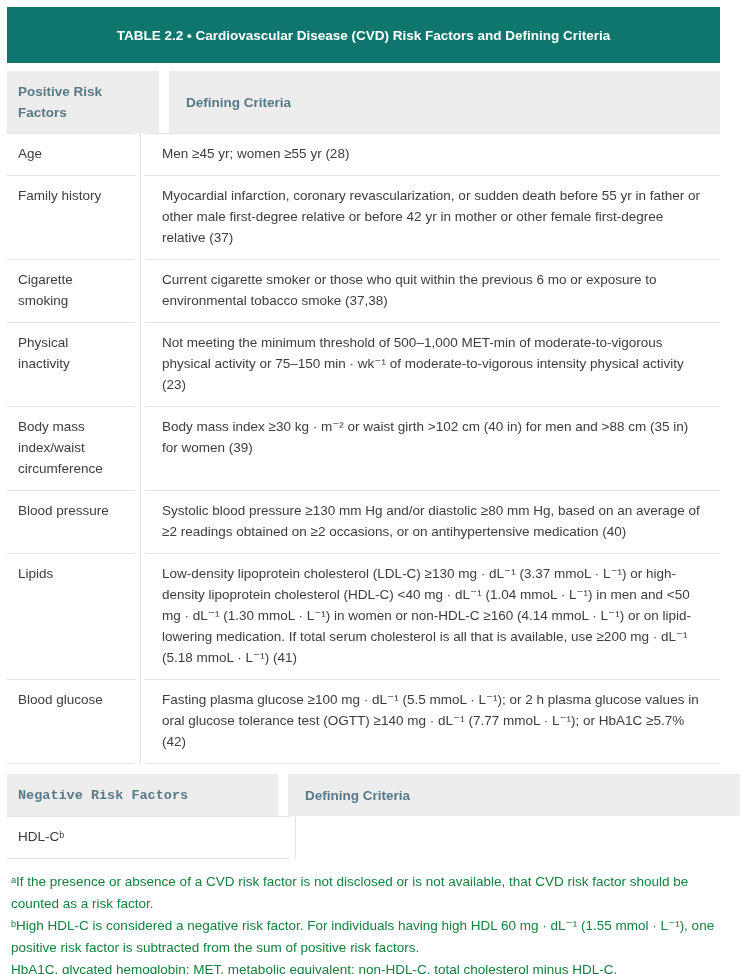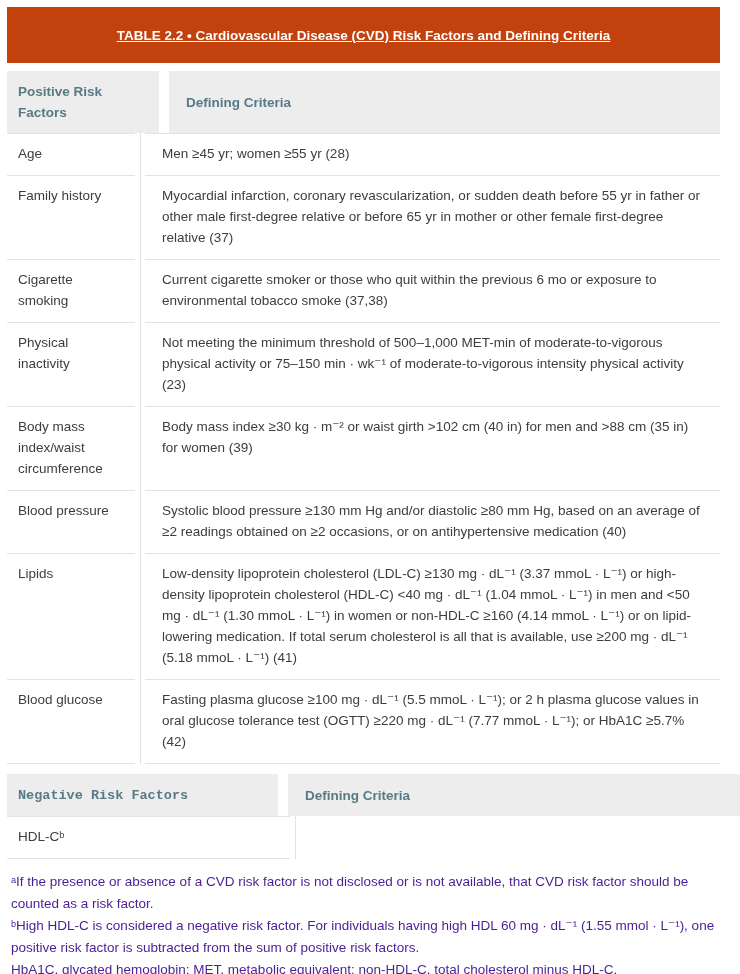--- a/index.html
+++ b/index.html
@@ -10,30 +10,29 @@
     font-family: "Liberation Sans", "DejaVu Sans", sans-serif;
     color: #3d3d3d;
     -webkit-font-smoothing: antialiased;
   }
   .page { padding: 7px 0 0 7px; }
 
   
   .title-bar {
     width: 713px;
     min-height: 56px;
-    background: #c2410c;
+    background: #0f766e;
     color: #ffffff;
     display: flex;
     align-items: center;
     justify-content: center;
     font-weight: bold;
     font-size: 13.5px;
     box-sizing: border-box;
     text-align: center;
-    text-decoration: underline;
   }
 
   
   .thead { display: flex; margin-top: 8px; }
   .th {
     background: #ededed;
     color: #587a87;
     font-weight: bold;
     font-size: 13.5px;
     line-height: 21px;
@@ -80,21 +79,21 @@
   
   .footnotes {
     width: 716px;
     padding: 12px 4px 0 4px;
     box-sizing: border-box;
   }
   .footnotes p {
     margin: 0;
     font-size: 13.5px;
     line-height: 22px;
-    color: #4c1d95;
+    color: #15803d;
   }
 </style>
 </head>
 <body>
 
 <div class="page">
 
   <div class="title-bar">
     <span>TABLE 2.2 • Cardiovascular Disease (CVD) Risk Factors and Defining Criteria</span>
   </div>
@@ -104,21 +103,21 @@
       <div class="th col-factor">Positive Risk Factors</div>
       <div class="th col-criteria">Defining Criteria</div>
     </div>
     <div class="tbody">
       <div class="tr">
         <div class="td col-factor">Age</div>
         <div class="td col-criteria">Men ≥45 yr; women ≥55 yr (28)</div>
       </div>
       <div class="tr">
         <div class="td col-factor">Family history</div>
-        <div class="td col-criteria">Myocardial infarction, coronary revascularization, or sudden death before 55 yr in father or other male first-degree relative or before 65 yr in mother or other female first-degree relative (37)</div>
+        <div class="td col-criteria">Myocardial infarction, coronary revascularization, or sudden death before 55 yr in father or other male first-degree relative or before 42 yr in mother or other female first-degree relative (37)</div>
       </div>
       <div class="tr">
         <div class="td col-factor">Cigarette smoking</div>
         <div class="td col-criteria">Current cigarette smoker or those who quit within the previous 6 mo or exposure to environmental tobacco smoke (37,38)</div>
       </div>
       <div class="tr">
         <div class="td col-factor">Physical inactivity</div>
         <div class="td col-criteria">Not meeting the minimum threshold of 500–1,000 MET-min of moderate-to-vigorous physical activity or 75–150 min · wk⁻¹ of moderate-to-vigorous intensity physical activity (23)</div>
       </div>
       <div class="tr">
@@ -128,21 +127,21 @@
       <div class="tr">
         <div class="td col-factor">Blood pressure</div>
         <div class="td col-criteria">Systolic blood pressure ≥130 mm Hg and/or diastolic ≥80 mm Hg, based on an average of ≥2 readings obtained on ≥2 occasions, or on antihypertensive medication (40)</div>
       </div>
       <div class="tr">
         <div class="td col-factor">Lipids</div>
         <div class="td col-criteria">Low-density lipoprotein cholesterol (LDL-C) ≥130 mg · dL⁻¹ (3.37 mmoL · L⁻¹) or high-density lipoprotein cholesterol (HDL-C) &lt;40 mg · dL⁻¹ (1.04 mmoL · L⁻¹) in men and &lt;50 mg · dL⁻¹ (1.30 mmoL · L⁻¹) in women or non-HDL-C ≥160 (4.14 mmoL · L⁻¹) or on lipid-lowering medication. If total serum cholesterol is all that is available, use ≥200 mg · dL⁻¹ (5.18 mmoL · L⁻¹) (41)</div>
       </div>
       <div class="tr">
         <div class="td col-factor">Blood glucose</div>
-        <div class="td col-criteria">Fasting plasma glucose ≥100 mg · dL⁻¹ (5.5 mmoL · L⁻¹); or 2 h plasma glucose values in oral glucose tolerance test (OGTT) ≥220 mg · dL⁻¹ (7.77 mmoL · L⁻¹); or HbA1C ≥5.7% (42)</div>
+        <div class="td col-criteria">Fasting plasma glucose ≥100 mg · dL⁻¹ (5.5 mmoL · L⁻¹); or 2 h plasma glucose values in oral glucose tolerance test (OGTT) ≥140 mg · dL⁻¹ (7.77 mmoL · L⁻¹); or HbA1C ≥5.7% (42)</div>
       </div>
     </div>
   </section>
 
   <section class="neg">
     <div class="thead">
       <div class="th col-factor">Negative Risk Factors</div>
       <div class="th col-criteria">Defining Criteria</div>
     </div>
     <div class="tbody">

